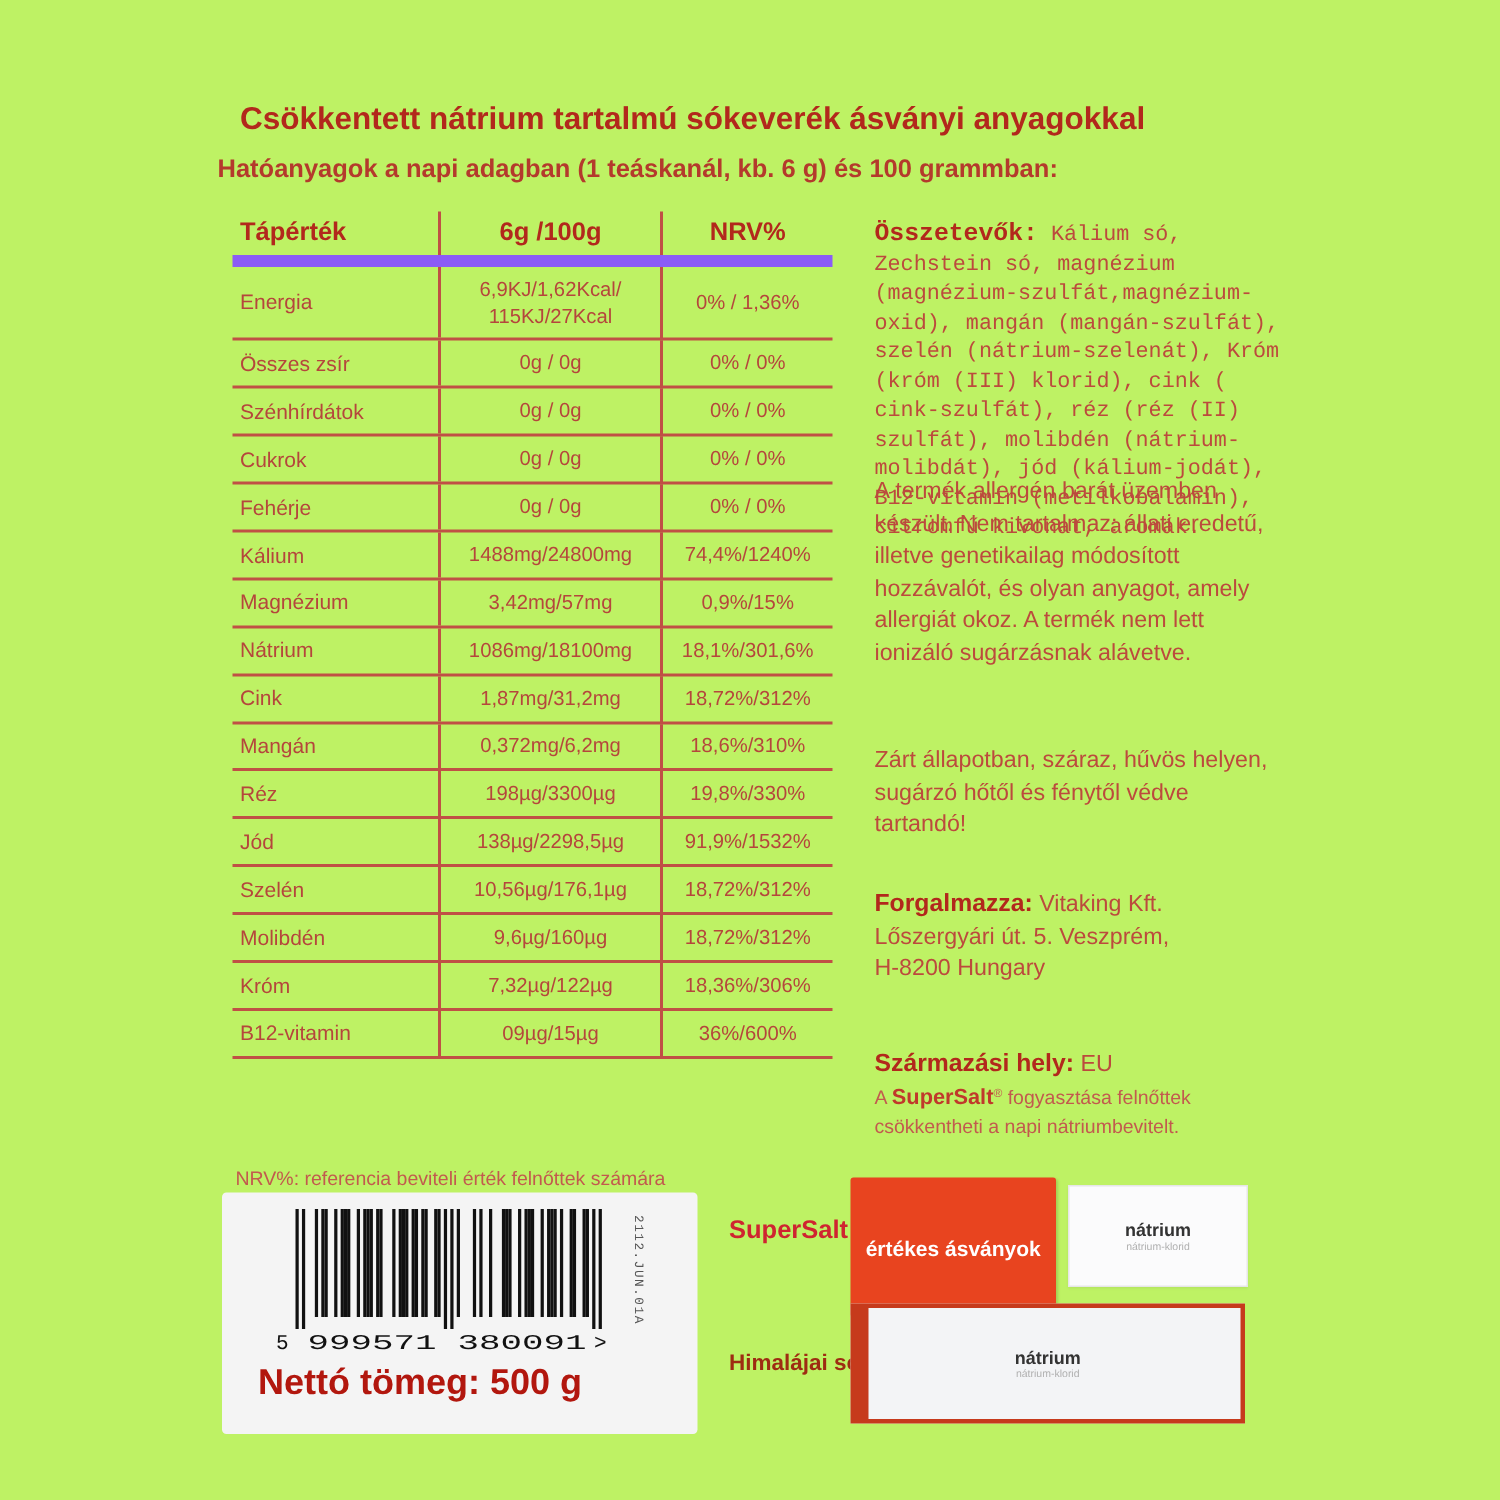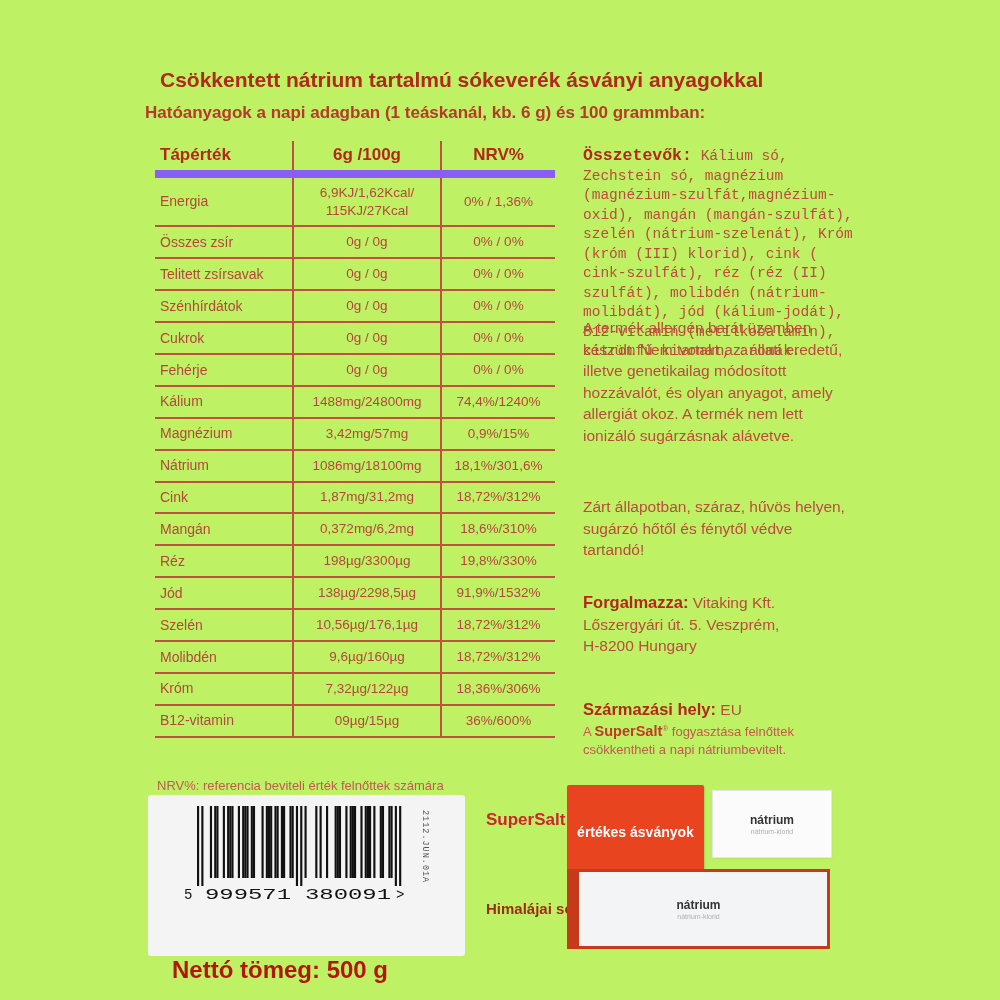--- a/index.html
+++ b/index.html
@@ -28,21 +28,21 @@
   .distributor{top:592px;font-size:15.5px;line-height:21.5px;}
   .origin{top:677px;font-size:15.5px;}
   .claim{top:720px;font-size:13px;line-height:17.5px;width:268px;color:#c25a4e;}
   .claim .brand{font-weight:bold;font-size:14.5px;color:#c0392b;}
   .claim sup{font-size:8px;}
 
   .graybox{position:absolute;left:148px;top:795px;width:317px;height:161px;background:#f4f4f4;border-radius:3px;}
   #barcode-svg{position:absolute;left:183px;top:806px;}
   .batch-code{position:absolute;left:420px;top:810px;height:92px;writing-mode:vertical-rl;
               font-size:8.5px;letter-spacing:1px;color:#555;font-family:"Liberation Mono", monospace;}
-  .netweight{position:absolute;left:172px;top:908px;font-size:24px;font-weight:bold;color:#b2170e;margin-top:48px;}
+  .netweight{position:absolute;left:172px;top:908px;font-size:24px;font-weight:bold;color:#b2170e;}
 
   .brand-logo{position:absolute;left:486px;top:810px;font-size:17px;font-weight:bold;color:#cf2430;}
   .minerals-badge{position:absolute;left:567px;top:785px;width:137px;height:93px;background:#e8441f;
                   border-radius:2px;display:flex;align-items:center;justify-content:center;
                   color:#fff;font-weight:bold;font-size:14px;box-shadow:1px 1px 2px rgba(0,0,0,.15);}
   .sodium-box1{position:absolute;left:712px;top:790px;width:118px;height:66px;background:#fbfbfc;
                border:1px solid #e6e6e6;box-shadow:0 1px 2px rgba(0,0,0,.06);
                display:flex;flex-direction:column;align-items:center;justify-content:center;}
   .sodium-title{font-size:12px;font-weight:bold;color:#333;}
   .sodium-sub{font-size:7px;color:#b0b0b0;margin-top:1px;}
@@ -75,25 +75,20 @@
     </thead>
     <tbody>
         <tr>
           <td class="name">Energia</td>
           <td class="amount">6,9KJ/1,62Kcal/
 115KJ/27Kcal</td>
           <td class="nrv">0% / 1,36%</td>
         </tr>
         <tr>
           <td class="name">Összes zsír</td>
-          <td class="amount">0g / 0g</td>
-          <td class="nrv">0% / 0%</td>
-        </tr>
-        <tr>
-          <td class="name">Telitett zsírsavak</td>
           <td class="amount">0g / 0g</td>
           <td class="nrv">0% / 0%</td>
         </tr>
         <tr>
           <td class="name">Szénhírdátok</td>
           <td class="amount">0g / 0g</td>
           <td class="nrv">0% / 0%</td>
         </tr>
         <tr>
           <td class="name">Cukrok</td>

